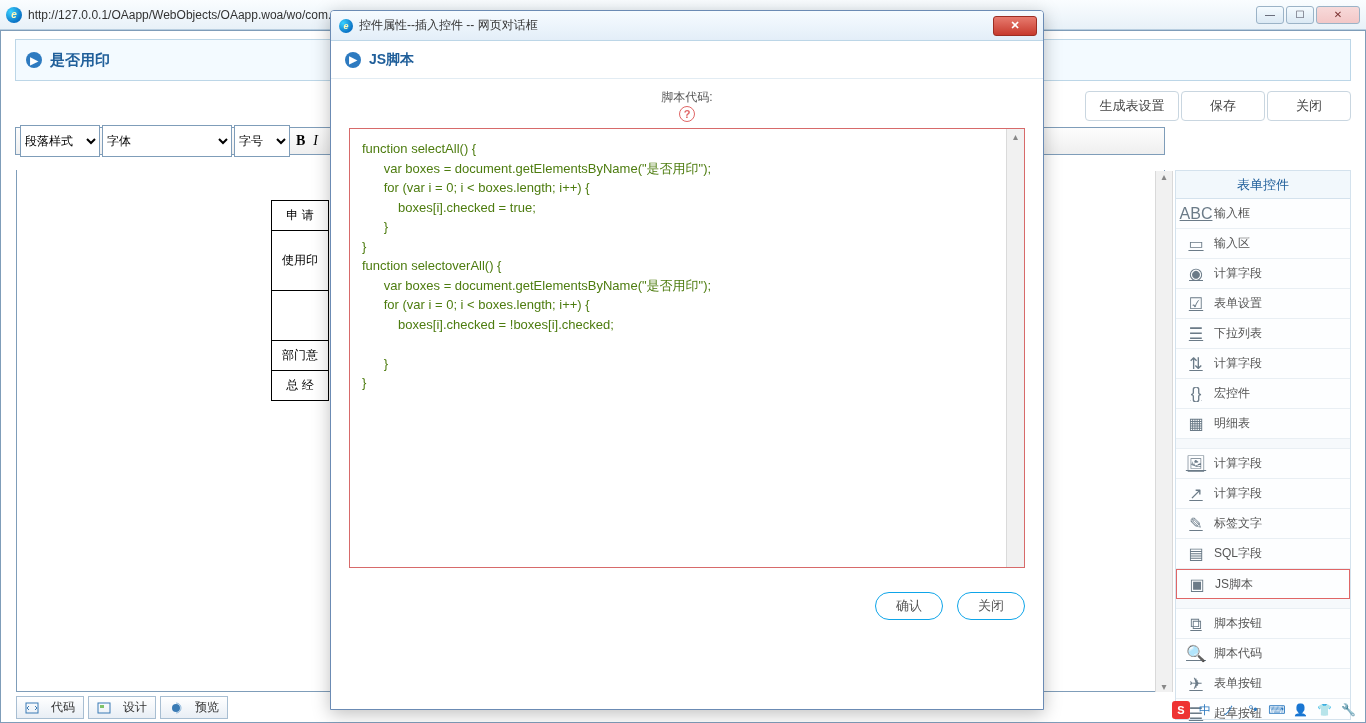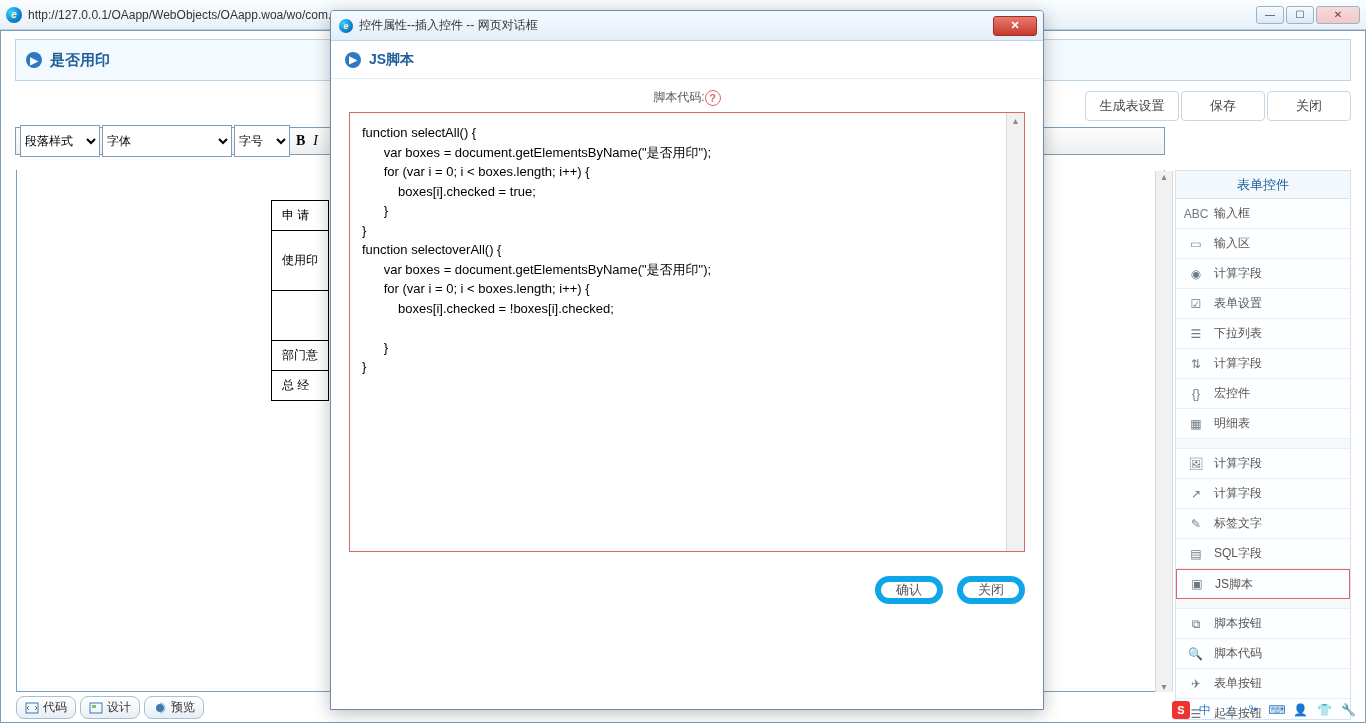--- a/index.html
+++ b/index.html
@@ -41,39 +41,39 @@
       background: linear-gradient(#fdfdfd,#efefef); display: flex; align-items: center; font-size: 12px; gap: 2px; padding: 0 4px;}
     .tb-sel { height: 32px; font-size: 12px; border: 1px solid #7f9db9; background: #fff; }
     .tb-bold { font-weight: bold; font-family: "Times New Roman"; font-size: 14px; padding: 0 4px; }
     .tb-italic { font-style: italic; font-family: "Times New Roman"; font-size: 14px; padding: 0 2px; }
 
     
     .editor-container { position: absolute; top: 139px; left: 15px; right: 200px; bottom: 30px;
       border-left: 1px solid #7f9db9; border-right: 1px solid #7f9db9; border-bottom: 1px solid #7f9db9;
       background: #fff; overflow: hidden; }
     .design-table { position: absolute; top: 30px; left: 254px; border-collapse: collapse; font-size: 12px; }
-    .design-table td { border: 1px solid #000; padding: 6px 10px; }
+    .design-table td { border: 1px solid #000; padding: 6px 10px; text-align: center; }
 
     
     .bottom-tabs { position: absolute; left: 15px; bottom: 3px; display: flex; gap: 4px; }
-    .bottom-tab { display: flex; align-items: center; gap: 4px; font-size: 12px; color: #333;
-      border: 1px solid #a8bed2; border-radius: 8px; padding: 2px 8px;
+    .bottom-tab { display: flex; align-items: center; gap: 12px; font-size: 12px; color: #333;
+      border: 1px solid #a8bed2; border-radius: 0; padding: 2px 8px;
       background: linear-gradient(#fff,#e8eef5); }
     .bt-icon { width: 14px; height: 12px; display: inline-block; }
 
     
     .right-panel { position: absolute; top: 139px; right: 14px; width: 176px; bottom: 2px;
       border: 1px solid #d4e2ed; background: #fdfeff; }
     .rp-header { height: 28px; background: #f2f8fc; border-bottom: 1px solid #d4e2ed;
       display: flex; align-items: center; justify-content: center; font-size: 13px; color: #205f9a; font-weight: 400; }
     .rp-item { height: 30px; border-bottom: 1px solid #e9eff4; display: flex; align-items: center;
       padding: 0 12px; font-size: 12px; color: #555; gap: 10px; }
     .rp-item.sel { border: 1px solid #e06666; }
     .rp-sep { height: 10px; background: #f6f9fc; border-bottom: 1px solid #e9eff4; }
-    .rp-icon { width: 16px; height: 14px; color: #6b7b88; display: inline-flex; align-items: center; justify-content: center; font-size: 12px; }
+    .rp-icon { width: 16px; height: 14px; color: #6b7b88; display: inline-flex; align-items: center; justify-content: center; font-size: 16px; text-decoration: underline; }
 
     
     .scroll { position: absolute; top: 140px; right: 192px; bottom: 30px; width: 18px;
       background: #f1f1f1; border-left: 1px solid #d9d9d9; border-right: 1px solid #d9d9d9; }
     .scroll::before { content: "▴"; position: absolute; top: 0; width: 100%; text-align: center; font-size: 10px; color: #888; }
     .scroll::after { content: "▾"; position: absolute; bottom: 0; width: 100%; text-align: center; font-size: 10px; color: #888; }
 
     
     .dialog { position: absolute; left: 330px; top: 10px; width: 714px; height: 700px;
       border: 1px solid #6b8bb4; background: #fff; box-shadow: 0 4px 18px rgba(0,0,0,.25);
@@ -83,33 +83,33 @@
       padding: 0 6px 0 8px; font-size: 12px; color: #333; }
     .dlg-title-left { display: flex; align-items: center; gap: 6px; }
     .dlg-close { width: 44px; height: 20px; border-radius: 3px;
       background: linear-gradient(#e77b6f,#c73a2d); color: #fff; display: flex; align-items: center;
       justify-content: center; font-size: 11px; border: 1px solid #9c2e23; font-weight: bold; }
 
     .dlg-header2 { height: 38px; border-bottom: 1px solid #e2ecf3; display: flex; align-items: center;
       padding: 0 14px; gap: 8px; font-size: 14px; color: #205f9a; font-weight: 600; }
 
     .dlg-body { padding: 10px 18px; }
-    .dlg-label-row { display: flex; justify-content: center; align-items: center;
-      font-size: 12px; color: #555; margin-bottom: 6px; }
+    .dlg-label-row { display: flex; justify-content: space-between; align-items: center;
+      font-size: 12px; color: #555; margin-bottom: 6px; flex-direction: column; }
     .help-icon { width: 16px; height: 16px; border-radius: 50%; border: 1.5px solid #e06666;
       color: #e06666; font-size: 11px; display: flex; align-items: center; justify-content: center; font-weight: bold;}
     .code-wrap { border: 1px solid #d76a6a; height: 440px; position: relative; }
     .code-area { width: calc(100% - 18px); height: 100%; border: 0; padding: 10px 12px;
-      font-size: 13px; line-height: 1.5; font-family: "Segoe UI", sans-serif; color: #000000;
+      font-size: 13px; line-height: 1.5; font-family: "Segoe UI", sans-serif; color: #4d7c0f;
       resize: none; outline: none; white-space: pre; }
     .code-scroll { position: absolute; right: 0; top: 0; bottom: 0; width: 18px;
       background: #f1f1f1; border-left: 1px solid #dadada; }
     .code-scroll::before{content:"▴"; display:block; text-align:center; font-size:10px; color:#888; margin-top:2px;}
     .dlg-buttons { display: flex; justify-content: flex-end; gap: 14px; margin-top: 24px; }
-    .dlg-btn { width: 68px; height: 28px; border: 6px solid #0ea5e9; border-radius: 14px;
+    .dlg-btn { width: 68px; height: 28px; border: 1px solid #0ea5e9; border-radius: 14px;
       background: #fff; font-size: 13px; color: #555; display: flex; align-items: center; justify-content: center; }
 
     
     .ime-bar { position: absolute; right: 2px; bottom: 2px; height: 22px;
       display: flex; align-items: center; gap: 6px; padding: 0 6px; }
     .ime { width: 18px; height: 18px; display:flex; align-items:center; justify-content:center;
       font-size:12px; color:#2d7ac0; }
     .ime.red { background:#e33; border-radius:3px; color:#fff; font-size:11px; font-weight:bold;}
   </style>
 </head>

